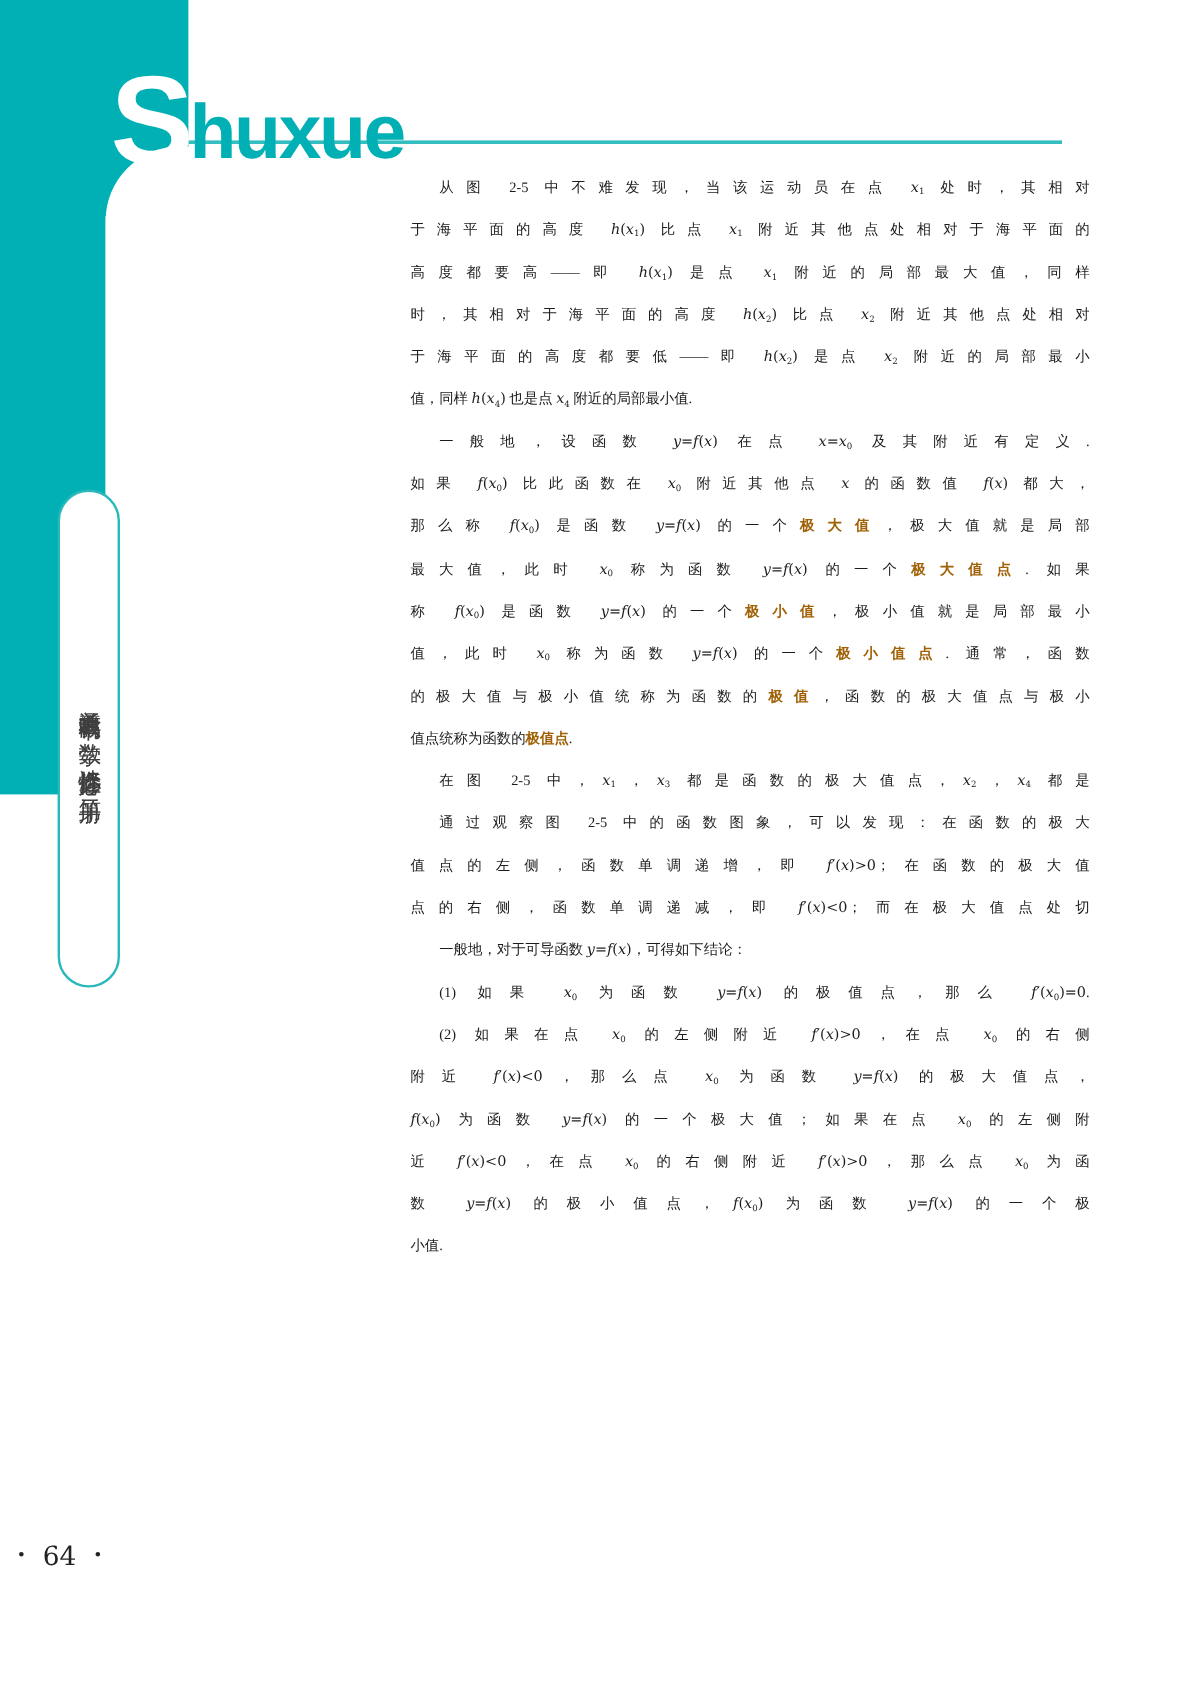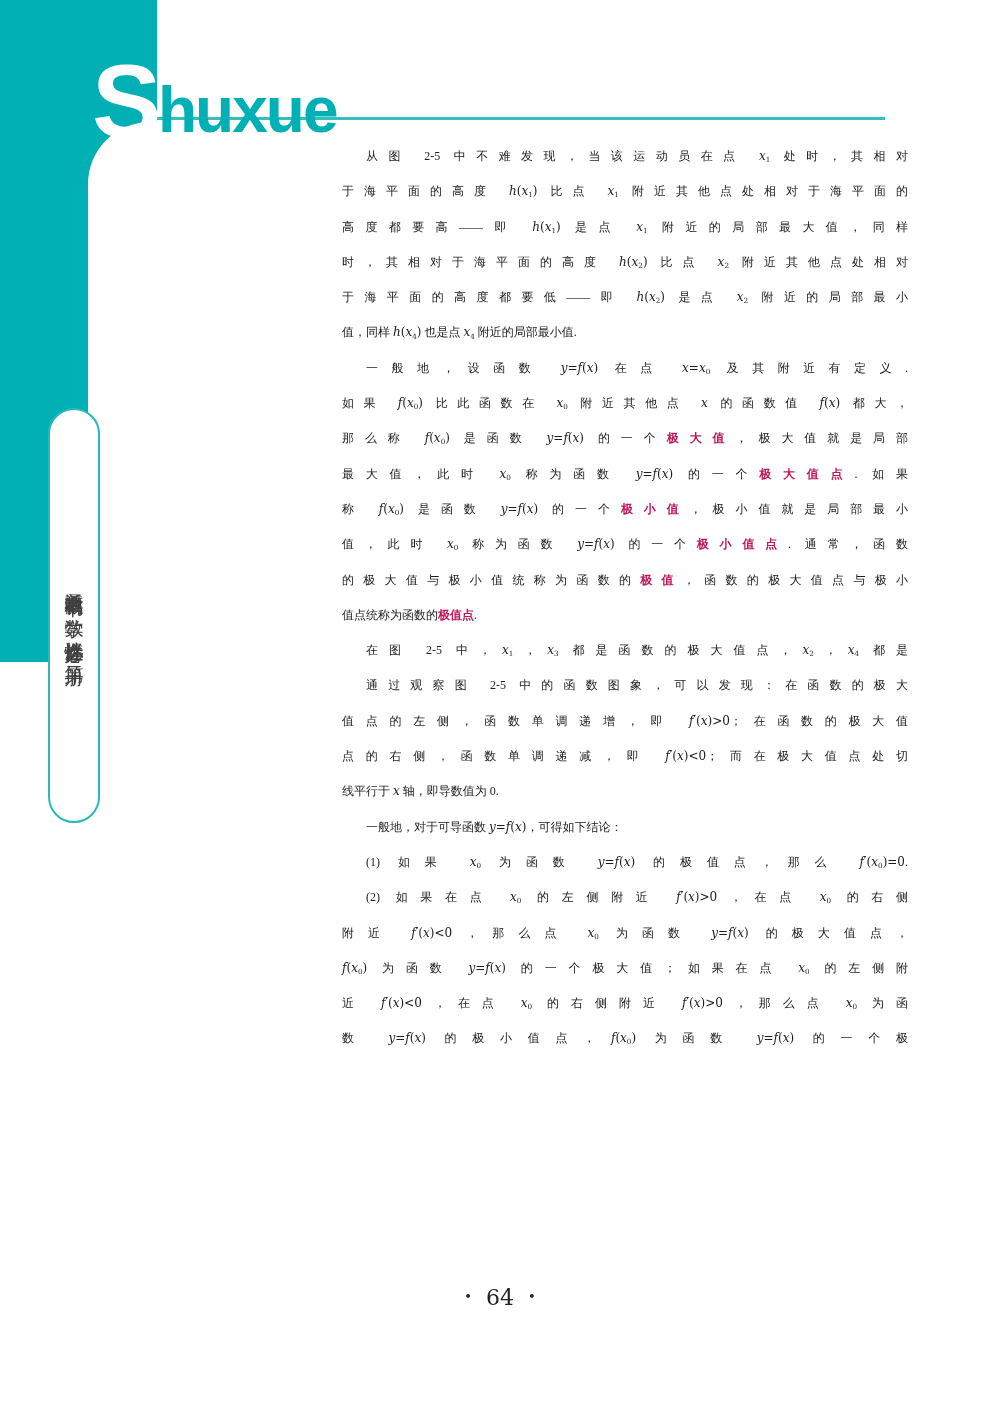--- a/index.html
+++ b/index.html
@@ -33,23 +33,23 @@
               color:#3f3f3f;font-family:"Liberation Serif","DejaVu Serif",serif;}
   
   .body-text{position:absolute;left:342px;top:139px;width:566px;z-index:2;font-size:12px;}
   .line{height:35.3px;line-height:35.3px;white-space:nowrap;
         text-align:justify;text-align-last:justify;}
   .line.end{text-align-last:left;}
   .line.indent{text-indent:2em;}
   .m, i{font-family:"DejaVu Serif","Liberation Serif",serif;}
   i{font-style:italic;}
   sub{font-size:0.6em;line-height:0;vertical-align:baseline;position:relative;top:0.28em;}
-  b{font-family:Liberation Sans, sans-serif;font-weight:700;color:#be185d;}
+  b{font-family:Liberation Sans, sans-serif;font-weight:700;color:#a16207;}
   
-  .footer{position:absolute;left:0;top:1285px;width:1000px;text-align:center;z-index:2;
+  .footer{position:absolute;left:0;top:1285px;width:1000px;text-align:left;z-index:2;
           font-family:"DejaVu Serif",serif;font-size:22px;color:#222;}
   .footer .dot{font-size:13px;vertical-align:4px;margin:0 14px;}
 </style>
 </head>
 <body>
 
 <div class="page">
   <div class="teal-block"></div>
   <div class="teal-strip"></div>
   <div class="content-panel"></div>
@@ -81,33 +81,33 @@
         <div class="line">的极大值与极小值统称为函数的<b>极值</b>，函数的极大值点与极小</div>
         <div class="line end">值点统称为函数的<b>极值点</b>.</div>
       </div>
       <div>
         <div class="line indent">在图 2-5 中，<span class="m"><i>x</i><sub>1</sub></span>，<span class="m"><i>x</i><sub>3</sub></span> 都是函数的极大值点，<span class="m"><i>x</i><sub>2</sub></span>，<span class="m"><i>x</i><sub>4</sub></span> 都是</div>
       </div>
       <div>
         <div class="line indent">通过观察图 2-5 中的函数图象，可以发现：在函数的极大</div>
         <div class="line">值点的左侧，函数单调递增，即 <span class="m"><i>f</i>′(<i>x</i>)&gt;0</span>；在函数的极大值</div>
         <div class="line">点的右侧，函数单调递减，即 <span class="m"><i>f</i>′(<i>x</i>)&lt;0</span>；而在极大值点处切</div>
-        <div class="line end">线平行于 <span class="m"><i>x</i></span> 轴，即导数值为 0.</div>
       </div>
       <div>
         <div class="line indent end">一般地，对于可导函数 <span class="m"><i>y</i>=<i>f</i>(<i>x</i>)</span>，可得如下结论：</div>
       </div>
       <div>
         <div class="line indent">(1) 如果 <span class="m"><i>x</i><sub>0</sub></span> 为函数 <span class="m"><i>y</i>=<i>f</i>(<i>x</i>)</span> 的极值点，那么 <span class="m"><i>f</i>′(<i>x</i><sub>0</sub>)=0</span>.</div>
       </div>
       <div>
         <div class="line indent">(2) 如果在点 <span class="m"><i>x</i><sub>0</sub></span> 的左侧附近 <span class="m"><i>f</i>′(<i>x</i>)&gt;0</span>，在点 <span class="m"><i>x</i><sub>0</sub></span> 的右侧</div>
         <div class="line">附近 <span class="m"><i>f</i>′(<i>x</i>)&lt;0</span>，那么点 <span class="m"><i>x</i><sub>0</sub></span> 为函数 <span class="m"><i>y</i>=<i>f</i>(<i>x</i>)</span> 的极大值点，</div>
         <div class="line"><span class="m"><i>f</i>(<i>x</i><sub>0</sub>)</span> 为函数 <span class="m"><i>y</i>=<i>f</i>(<i>x</i>)</span> 的一个极大值；如果在点 <span class="m"><i>x</i><sub>0</sub></span> 的左侧附</div>
         <div class="line">近 <span class="m"><i>f</i>′(<i>x</i>)&lt;0</span>，在点 <span class="m"><i>x</i><sub>0</sub></span> 的右侧附近 <span class="m"><i>f</i>′(<i>x</i>)&gt;0</span>，那么点 <span class="m"><i>x</i><sub>0</sub></span> 为函</div>
         <div class="line">数 <span class="m"><i>y</i>=<i>f</i>(<i>x</i>)</span> 的极小值点，<span class="m"><i>f</i>(<i>x</i><sub>0</sub>)</span> 为函数 <span class="m"><i>y</i>=<i>f</i>(<i>x</i>)</span> 的一个极</div>
+        <div class="line end">小值.</div>
       </div>
     </div>
 
   <div class="footer">
     <span class="dot">•</span><span class="pagenum">64</span><span class="dot">•</span>
   </div>
 </div>
 
 </body></html>

